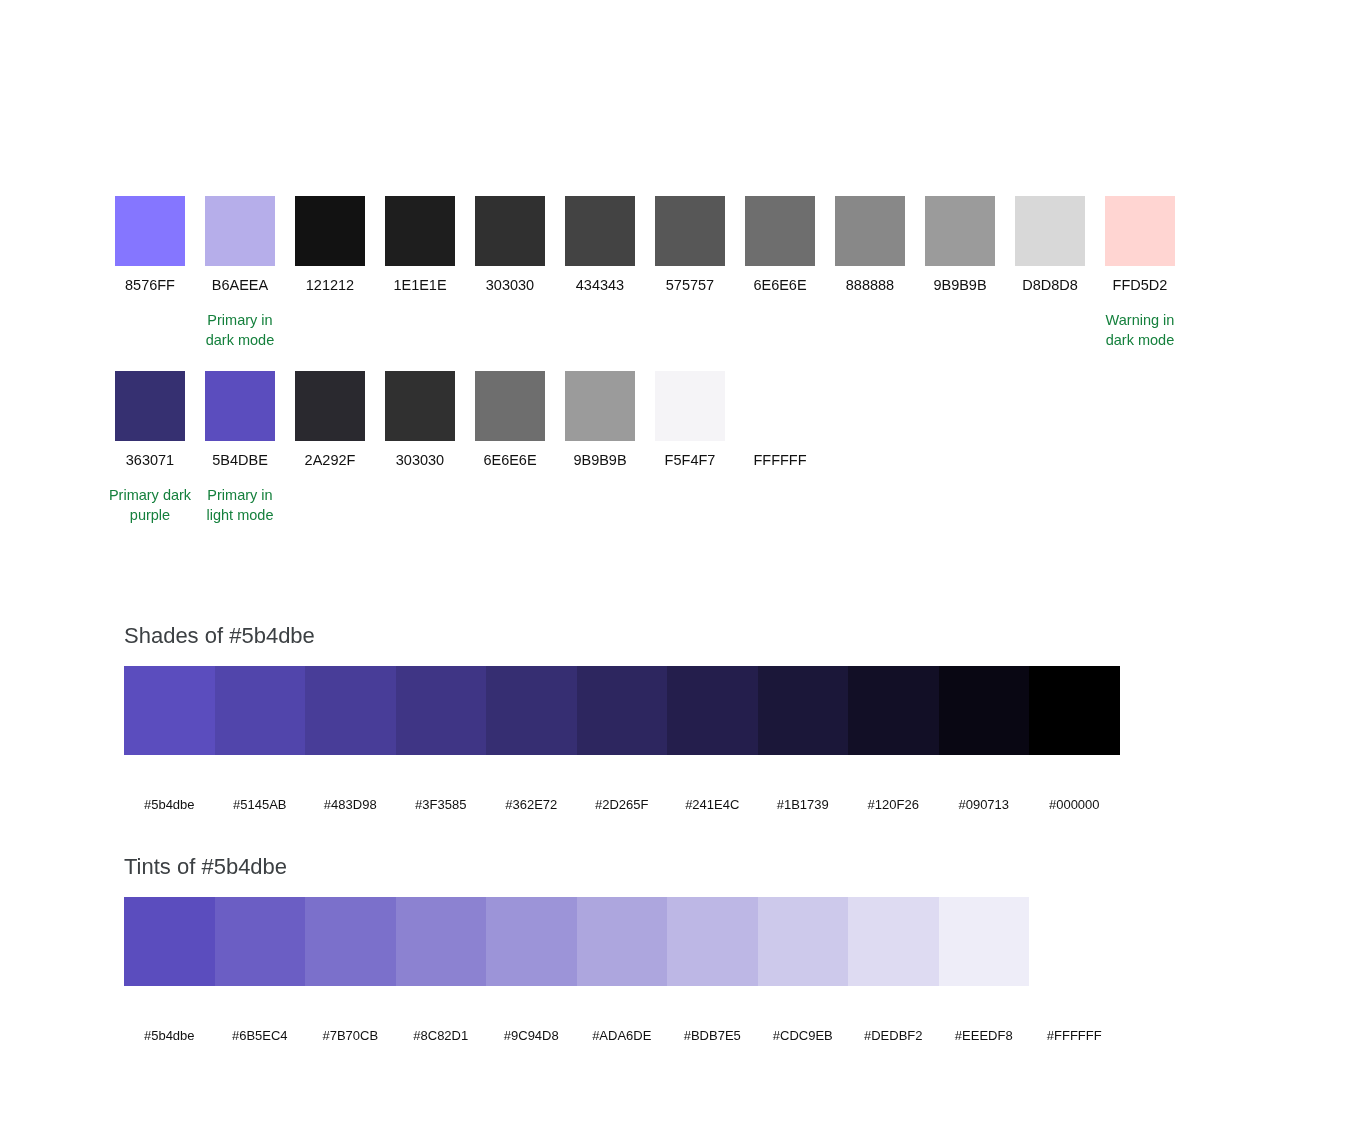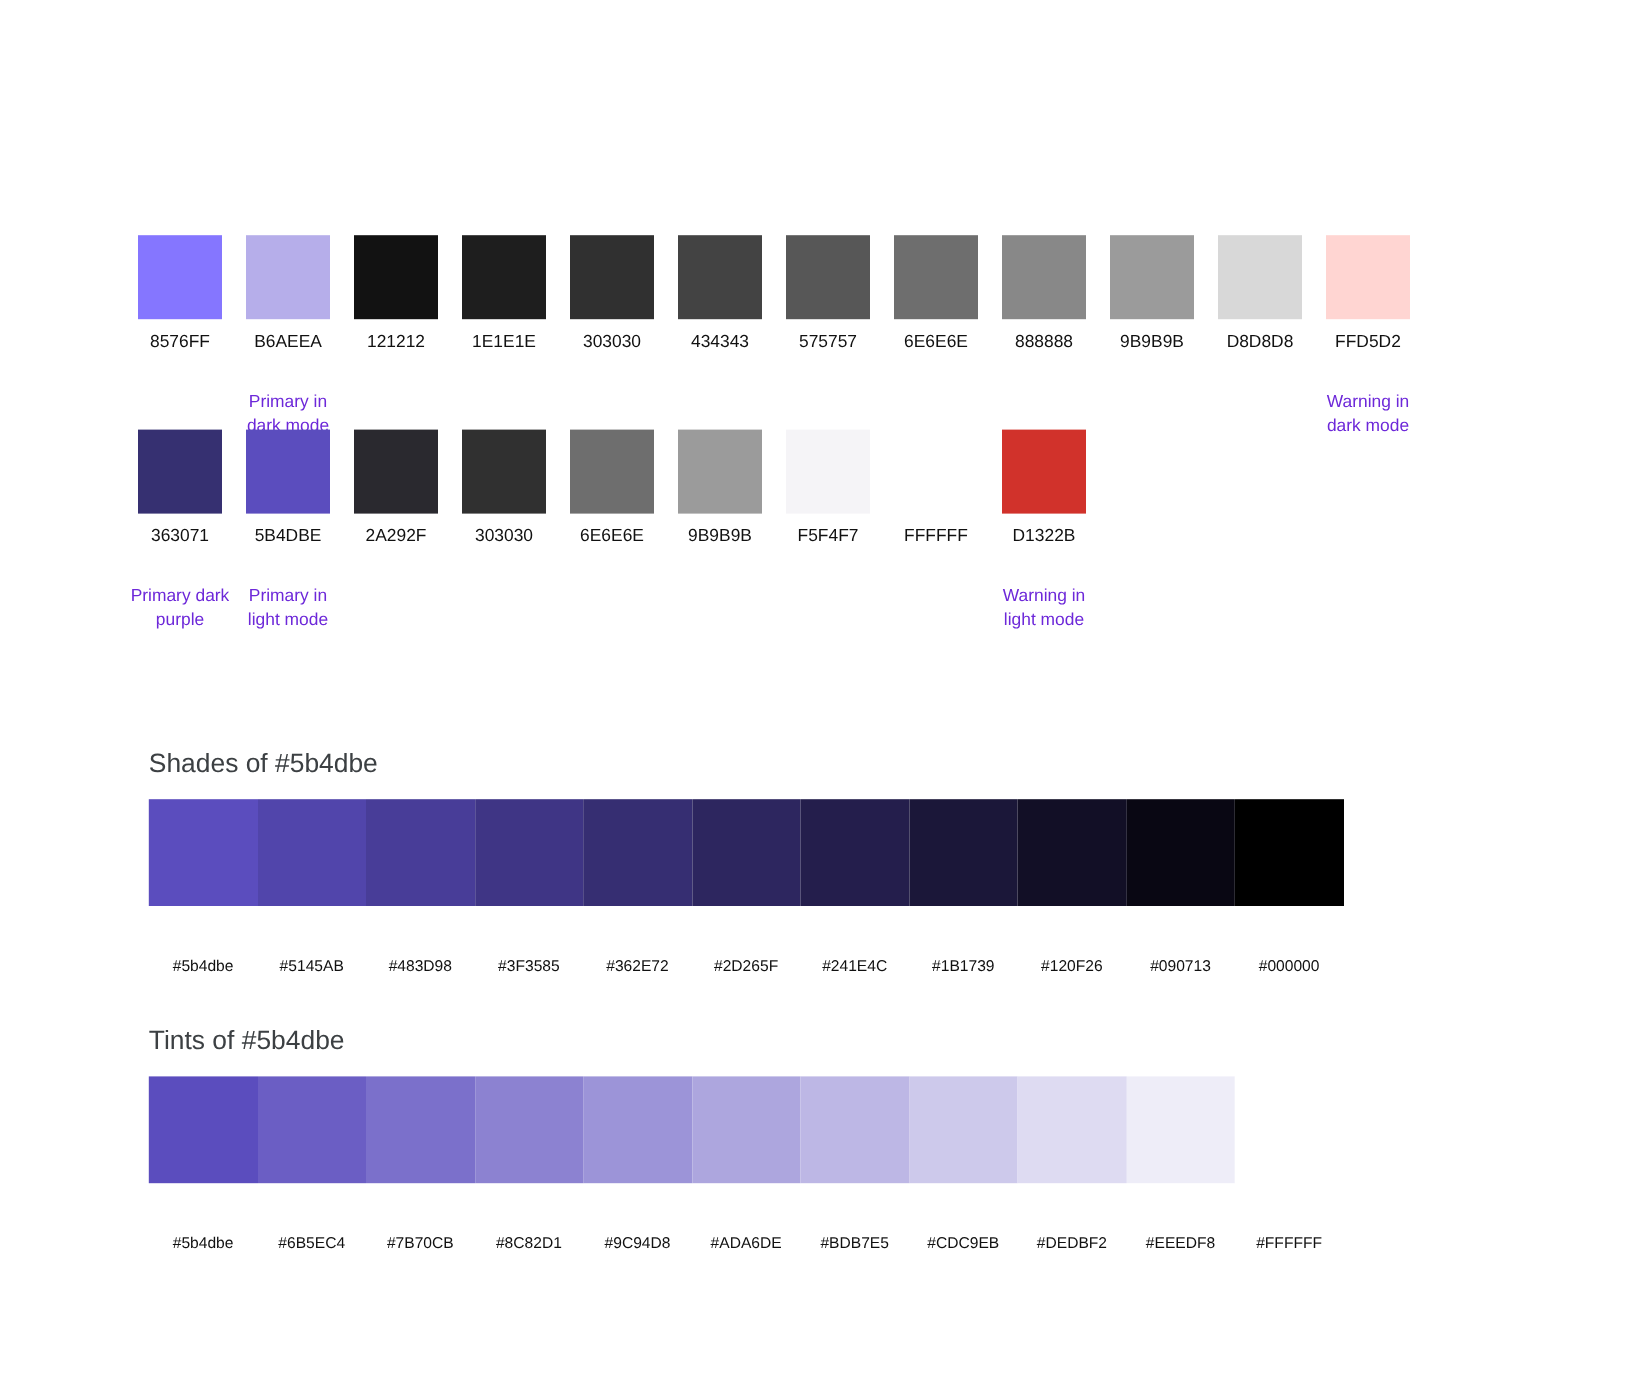--- a/index.html
+++ b/index.html
@@ -18,21 +18,21 @@
     overflow: hidden;
   }
 
   
   .swatch-row {
     position: absolute;
     display: flex;
     align-items: flex-start;
   }
   #row-primary { left: 105px; top: 196px; }
-  #row-secondary { left: 105px; top: 358px; }
+  #row-secondary { left: 105px; top: 371px; }
 
   .swatch-cell {
     width: 90px;
     display: flex;
     flex-direction: column;
     align-items: center;
   }
   .swatch-chip {
     width: 70px;
     height: 70px;
@@ -40,24 +40,24 @@
   }
   .swatch-hex {
     margin-top: 9px;
     font-size: 14.5px;
     line-height: 20px;
     color: #111111;
     text-align: center;
     white-space: nowrap;
   }
   .swatch-note {
-    margin-top: 30px;
+    margin-top: 15px;
     font-size: 14.5px;
     line-height: 20px;
-    color: #6d28d9;
+    color: #15803d;
     text-align: center;
     width: 86px;
   }
 
   
   .ramp-section { position: absolute; left: 88px; padding-left: 36px; }
   #section-shades { top: 622px; }
   #section-tints  { top: 853px; }
 
   .ramp-title {
@@ -173,25 +173,20 @@
       <div class="swatch-chip" title="9B9B9B" style="background: rgb(155, 155, 155);"></div>
       <div class="swatch-hex">9B9B9B</div>
     </div>
     <div class="swatch-cell">
       <div class="swatch-chip" title="F5F4F7" style="background: rgb(245, 244, 247);"></div>
       <div class="swatch-hex">F5F4F7</div>
     </div>
     <div class="swatch-cell">
       <div class="swatch-chip" title="FFFFFF" style="background: rgb(255, 255, 255);"></div>
       <div class="swatch-hex">FFFFFF</div>
-    </div>
-    <div class="swatch-cell">
-      <div class="swatch-chip" title="D1322B" style="background: rgb(209, 50, 43);"></div>
-      <div class="swatch-hex">D1322B</div>
-      <div class="swatch-note">Warning in light mode</div>
     </div>
   </div>
 
 <section class="ramp-section" id="section-shades">
   <h2 class="ramp-title">Shades of #5b4dbe</h2>
   <div class="ramp-bar">
       <div class="ramp-band" title="#5b4dbe" style="background: rgb(91, 77, 190);"></div>
       <div class="ramp-band" title="#5145AB" style="background: rgb(81, 69, 171);"></div>
       <div class="ramp-band" title="#483D98" style="background: rgb(72, 61, 152);"></div>
       <div class="ramp-band" title="#3F3585" style="background: rgb(63, 53, 133);"></div>

